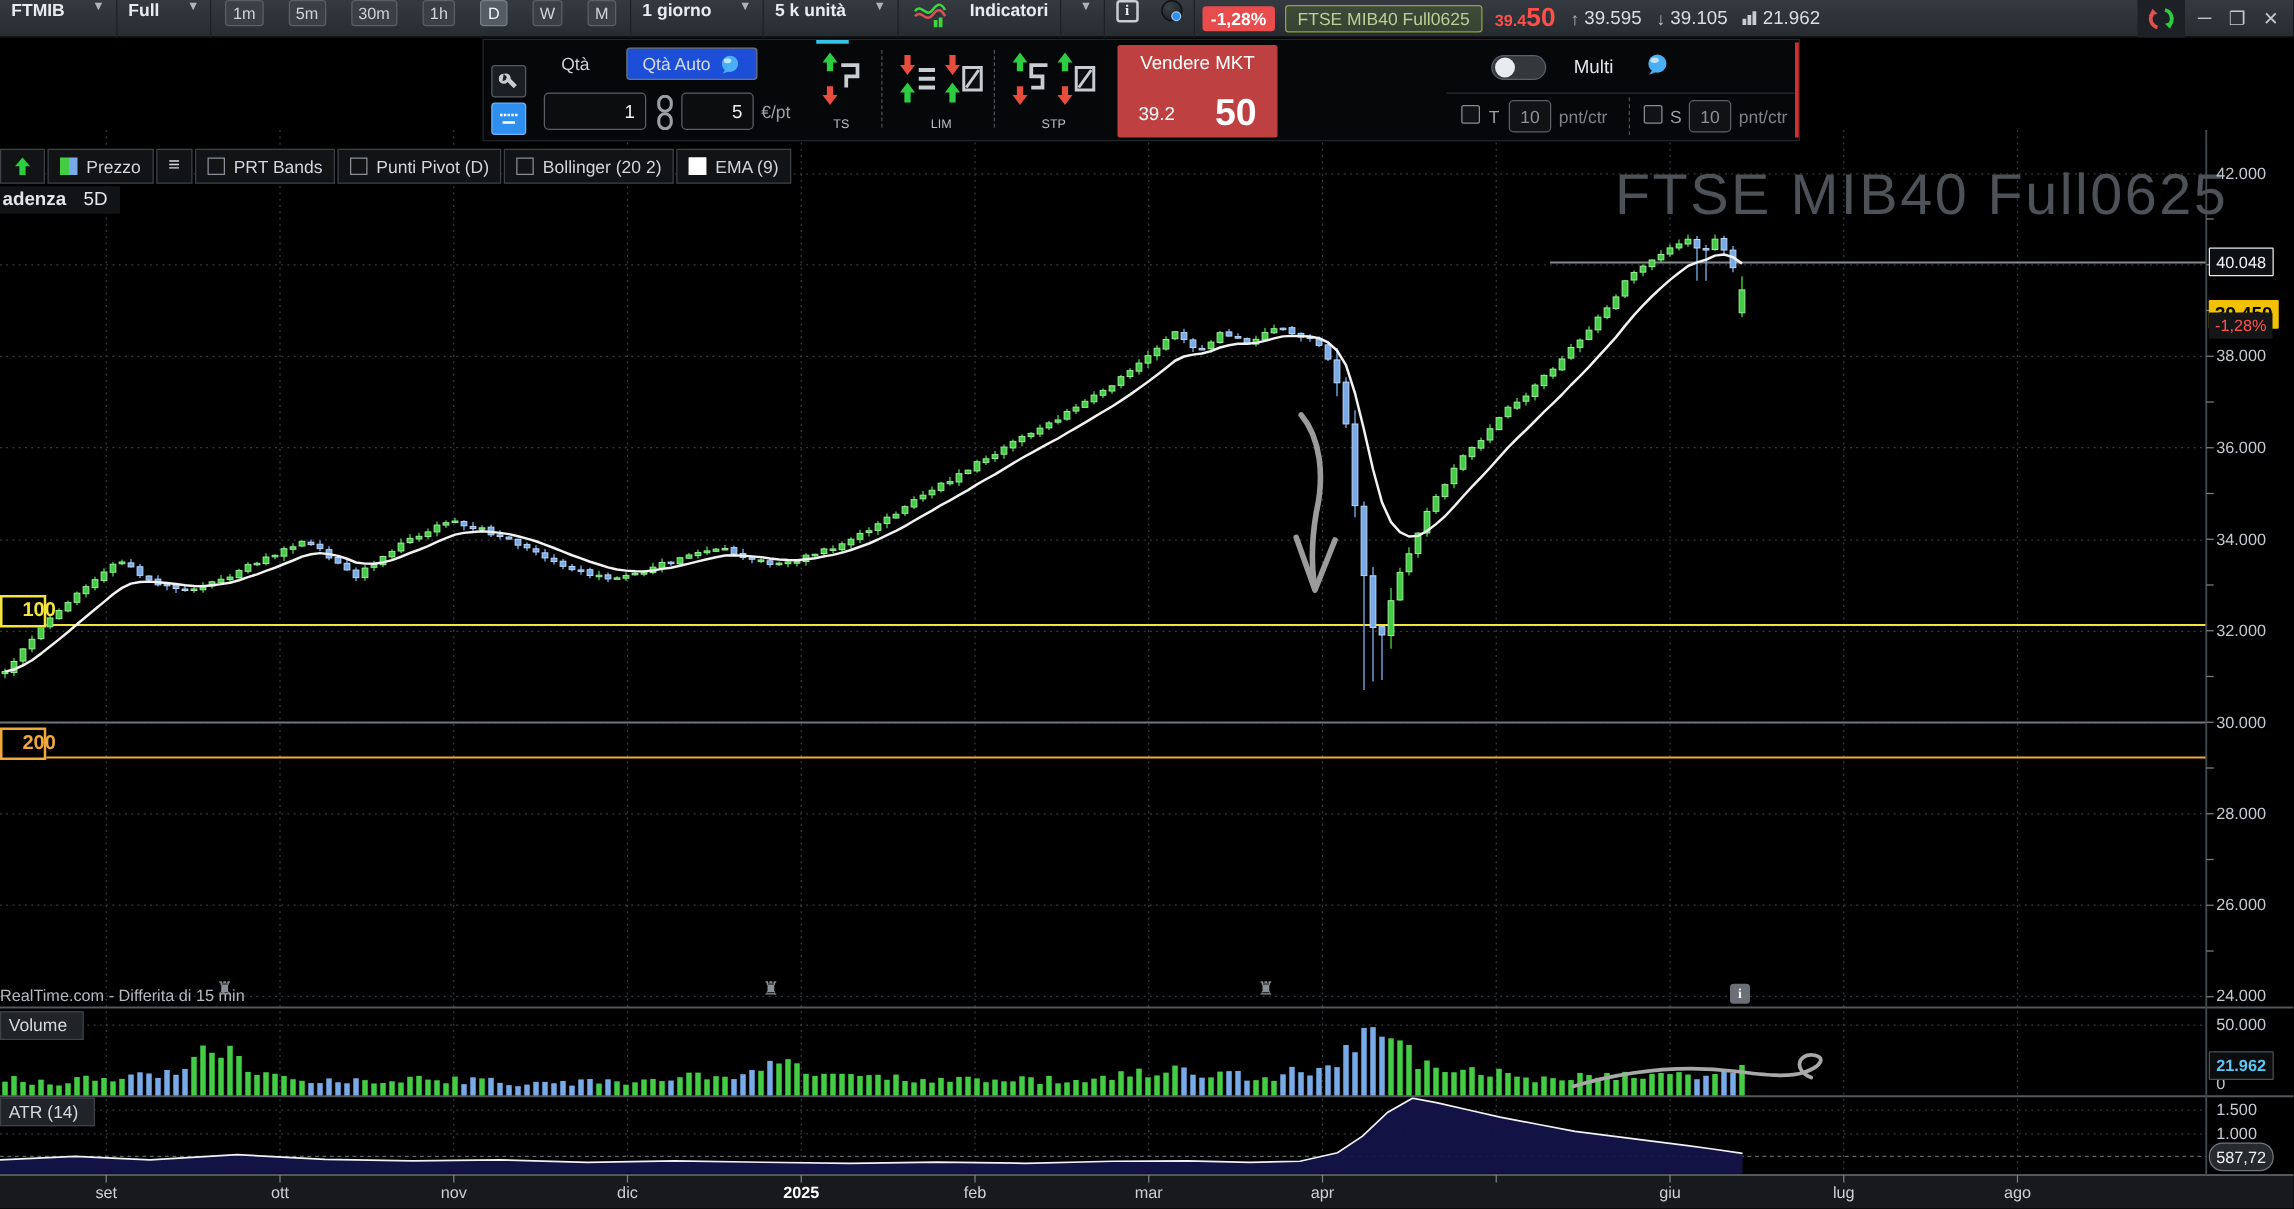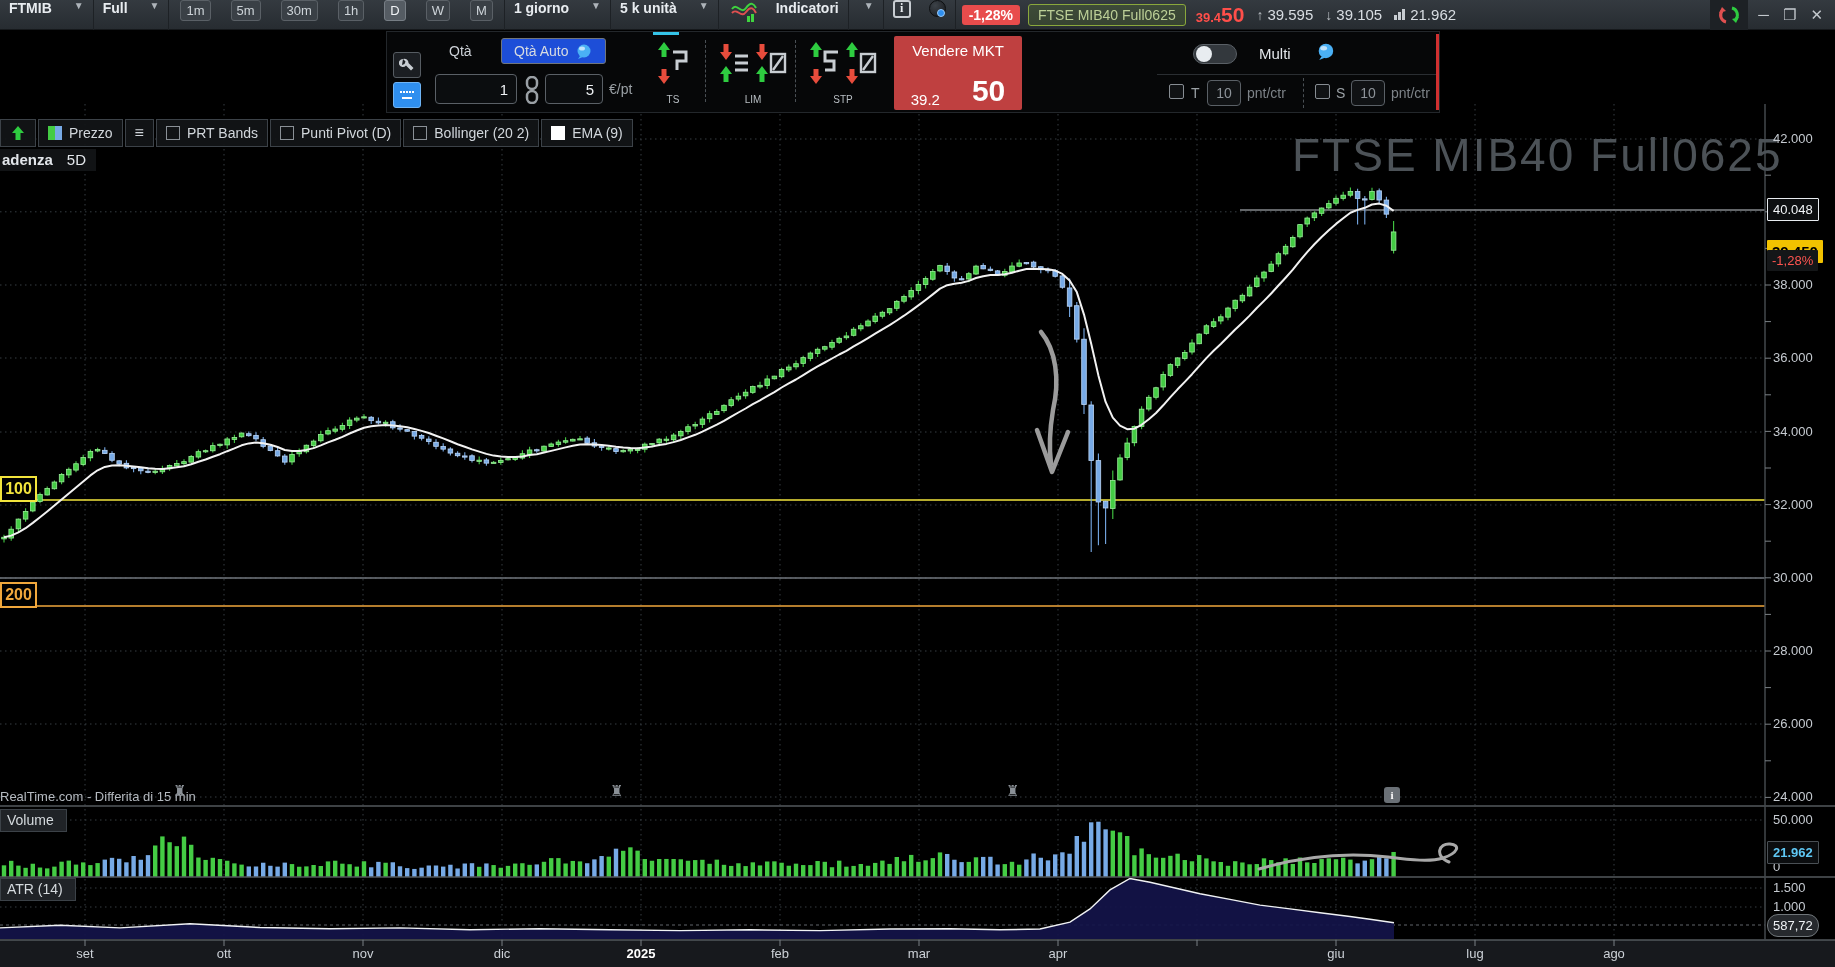--- a/index.html
+++ b/index.html
@@ -44,21 +44,21 @@
   .qta-auto { height:26px; background:#1d4ed8; border:1px solid #70767c; border-radius:3px;
     display:flex; align-items:center; gap:8px; padding:0 12px; font-size:14px; color:#d7dce1; }
   .num-in { background:#0b0d0f; border:1px solid #5a6066; border-radius:4px; color:#eef1f4;
     font-size:15px; text-align:right; padding:0 8px; height:30px; }
   .dim { color:#9aa0a5; font-size:14px; }
   .ord-lab { position:absolute; font-size:10px; color:#b9bfc4; text-align:center; }
   .vdash { position:absolute; top:8px; height:62px; border-left:1px dashed #4a5055; }
   .big-btn { position:absolute; top:4px; width:128px; height:74px; border-radius:2px; color:#fff;
     display:flex; flex-direction:column; align-items:center; justify-content:space-between; padding:6px 0 2px; }
   .big-btn .t { font-size:15px; }
-  .big-btn .p { display:flex; align-items:flex-end;gap:32px; }
+  .big-btn .p { display:flex; align-items:center;gap:32px; }
   .big-btn .p .sm { font-size:15px; } .big-btn .p .lg { font-size:30px; font-weight:bold; }
   .sell { left:507px; background:#bf4040; }
   .buy  { left:639px; background:#26a42a; }
   .toggle { width:44px; height:20px; border-radius:10px; background:#33383d; border:1px solid #5a6066; position:relative; }
   .toggle i { position:absolute; left:2px; top:1px; width:16px; height:16px; border-radius:50%; background:#e8ecf0; }
   .chk { width:15px; height:15px; border:1px solid #878d93; border-radius:2px; background:#101214; }
   .mini-in { width:34px; height:26px; background:#101214; border:1px solid #5a6066; border-radius:4px;
     color:#8d9399; font-size:14px; text-align:center; line-height:24px; }
   .redbar { position:absolute; right:0px; top:2px; width:3px; height:76px; background:#d03030; }
   .cyantab { position:absolute; left:266px; top:0px; width:26px; height:3px; background:#35c4e8; }
@@ -80,21 +80,21 @@
   .ylab { position:absolute; left:1773px; font-size:13px; color:#c5cad0; z-index:6; }
   .xlab { position:absolute; top:946px; font-size:13px; color:#ccd1d7; transform:translateX(-50%); z-index:6; }
   .xlab.bold { font-weight:bold; color:#fff; }
   .axis-badge { position:absolute; left:1767px; z-index:7; font-size:13px; padding:3px 5px; border-radius:1px; }
   .b-ema { background:#0d0f11; border:1px solid #e8ecf0; color:#f2f5f8; }
   .b-last { background:#f2c200; color:#000; font-weight:bold; font-size:15px; }
   .b-pct { background:#141618; color:#ff5550; }
   .b-vol { background:#0b0d0f; border:1px solid #4a5055; color:#5fc8f5; font-weight:bold; }
   .b-atr { background:#26292d; border:1px solid #70767a; color:#eef1f4; }
   .lvl-badge { position:absolute; left:0; width:37px; z-index:7; background:#000; text-align:center;
-    font-size:16px; font-weight:bold; padding:2px 3px; }
+    font-size:16px; font-weight:bold; padding:2px 16px; }
   .feed { position:absolute; left:0; top:789px; font-size:13px; color:#b5bac0; z-index:6; }
   .panel-tag { position:absolute; left:0; background:#202327; border:1px solid #3c4248; color:#d5dade;
     font-size:14px; padding:2px 12px 3px 6px; z-index:6; }
   .castle { position:absolute; font-size:15px; color:#8a9096; z-index:6; }
   .chart-info { position:absolute; width:16px; height:16px; background:#6a7076; border-radius:3px; color:#fff;
     font-weight:bold; font-size:11px; display:flex; align-items:center; justify-content:center; z-index:6;
     font-family:"Liberation Serif",serif; }
 </style>
 </head>
 <body>

